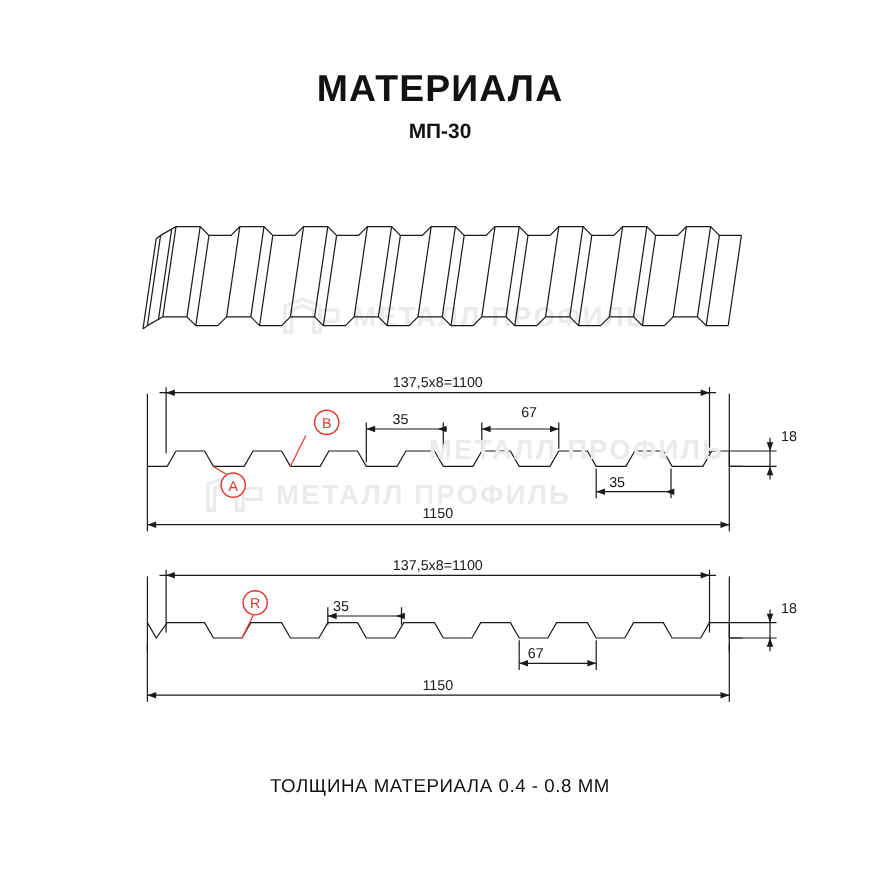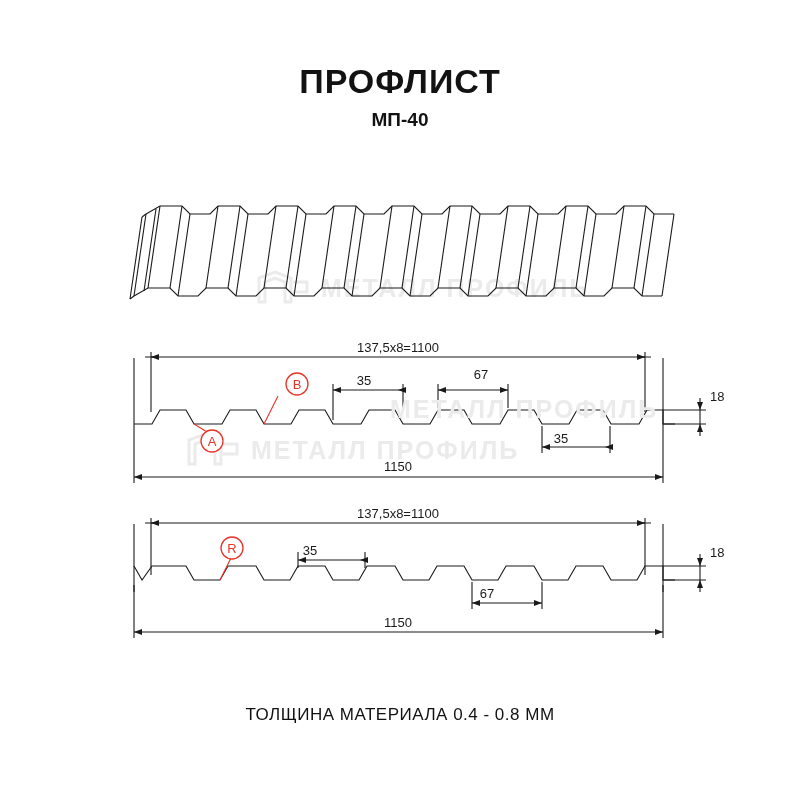--- a/index.html
+++ b/index.html
@@ -82,22 +82,22 @@
     letter-spacing: 0.5px;
     color: #121212;
   }
 </style>
 </head>
 <body>
 
 <div class="page">
 
   <div class="title-block">
-    <div class="main-title">ПРОФЛИСТ</div>
-    <div class="sub-title">МП-40</div>
+    <div class="main-title">МАТЕРИАЛА</div>
+    <div class="sub-title">МП-30</div>
   </div>
 
   <div class="watermark wm1">
     <div class="wm-logo">
       <svg viewBox="0 0 56 40" width="56" height="40">
         <path d="M4 34 L4 10 L20 4 L36 10 L36 34 L30 34 L30 14 L20 10 L10 14 L10 34 Z" fill="none" stroke="#ebebeb" stroke-width="3"></path>
         <path d="M38 14 L52 14 L52 24 L38 24" fill="none" stroke="#ebebeb" stroke-width="3"></path>
       </svg>
     </div>
     <span>МЕТАЛЛ ПРОФИЛЬ</span>

